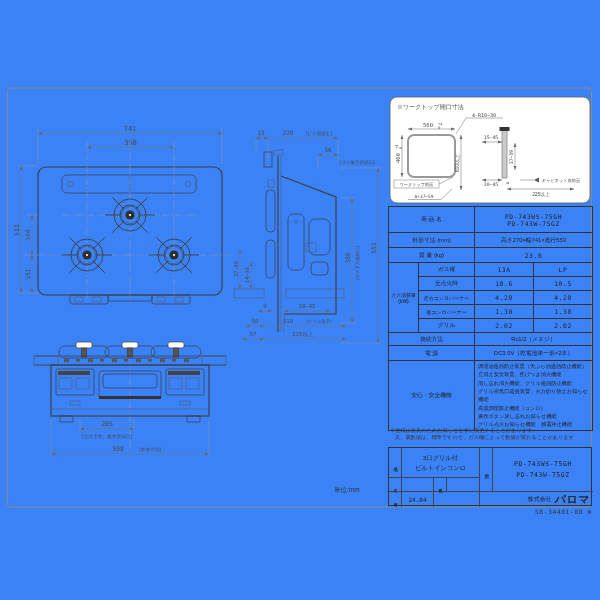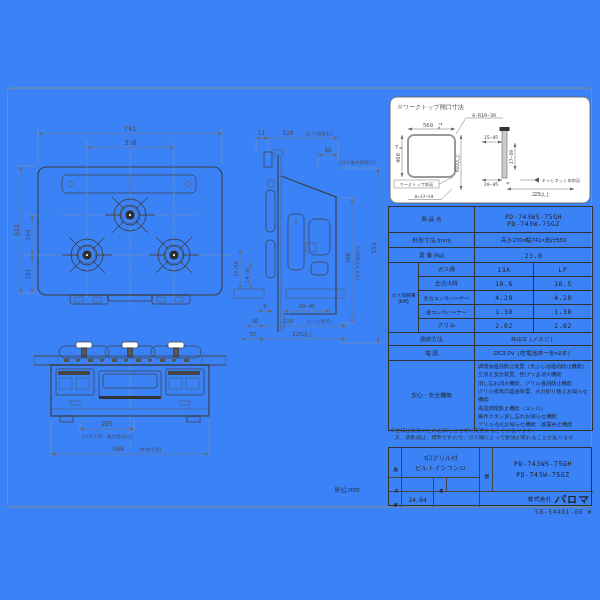--- a/index.html
+++ b/index.html
@@ -14,21 +14,21 @@
   .ext{stroke:#999;stroke-width:0.45;fill:none}
   .cl{stroke:#9a9a9a;stroke-width:0.5;stroke-dasharray:7 2 1.5 2;fill:none}
   .spec{position:absolute;left:388px;top:206px;width:204px;border-collapse:collapse;table-layout:fixed;}
   .spec td{border:0.7px solid #333;text-align:center;vertical-align:middle;padding:0;overflow:hidden;color:#222;}
   .lb{font-size:5.8px;}
   .val{font-family:"DejaVu Sans Mono",monospace;font-size:6.3px;letter-spacing:0.6px;}
   .sf{font-size:5.2px;text-align:left !important;padding:1px 3px !important;line-height:1.6;}
   .notes{position:absolute;left:390px;top:427px;width:202px;font-size:5.2px;line-height:1.25;color:#333;}
   .notes .n2{padding-left:5px;}
   #tb{position:absolute;left:388px;top:447px;width:204px;height:59px;border:1px solid #333;box-sizing:border-box;}
-  #tb .cell{position:absolute;box-sizing:border-box;display:flex;align-items:center;justify-content:center;color:#222;font-family:Liberation Serif, serif;}
+  #tb .cell{position:absolute;box-sizing:border-box;display:flex;align-items:center;justify-content:center;color:#222;}
   .vert{writing-mode:vertical-rl;text-orientation:upright;font-size:4.6px;line-height:1;letter-spacing:0;}
   .unit{position:absolute;left:334px;top:486px;font-size:6.5px;color:#333;}
   .docnum{position:absolute;left:486px;top:508px;width:106px;text-align:right;
           font-family:"DejaVu Sans Mono",monospace;font-size:6.3px;letter-spacing:0.6px;color:#333;}
 </style>
 </head>
 <body>
 
 <div id="canvas">
 

